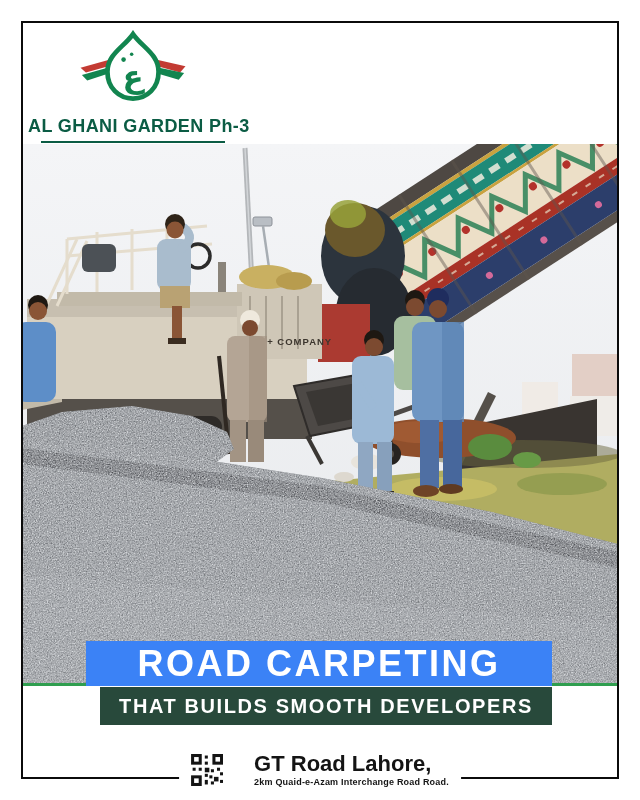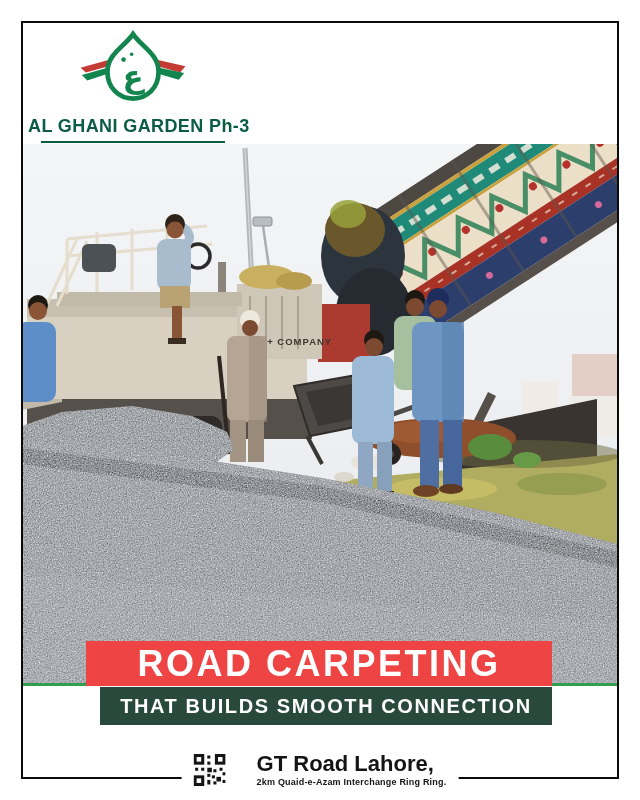--- a/index.html
+++ b/index.html
@@ -15,21 +15,21 @@
   .logo-left .mark{display:block;margin:0 auto;}
   .logo-title{margin-top:12px;font-size:18px;font-weight:bold;letter-spacing:.4px;color:#0b5c44;white-space:nowrap;}
   .logo-divider{margin:4px auto 3px auto;width:184px;height:2px;background:#0b5c44;}
   .logo-sub{font-size:11px;font-weight:bold;letter-spacing:7px;text-indent:7px;color:#36544c;}
   .logo-right{position:absolute;left:498px;top:44px;width:124px;text-align:center;z-index:5;}
   .logo-right .mark{display:block;margin:0 auto 4px auto;}
   .dev-line1{font-size:16px;font-weight:bold;letter-spacing:.8px;color:#141414;white-space:nowrap;}
   .dev-line2{font-size:11px;font-weight:bold;letter-spacing:2.6px;color:#141414;white-space:nowrap;margin-top:1px;}
   
   .accent-line{position:absolute;left:22px;top:683px;width:596px;height:3px;background:#2f9e4f;z-index:2;}
-  .banner-title{position:absolute;left:86px;top:641px;width:466px;height:45px;background:#ef4444;z-index:3;
+  .banner-title{position:absolute;left:86px;top:641px;width:466px;height:45px;background:#3b82f6;z-index:3;
                 display:flex;align-items:center;justify-content:center;}
   .banner-title span{color:#ffffff;font-size:36px;font-weight:bold;letter-spacing:2.5px;white-space:nowrap;}
   .banner-sub{position:absolute;left:100px;top:687px;width:452px;height:38px;background:#28493b;z-index:3;
               display:flex;align-items:center;justify-content:center;}
   .banner-sub span{color:#ffffff;font-size:20px;font-weight:bold;letter-spacing:1.6px;white-space:nowrap;}
   
   .footer{position:absolute;left:50%;top:748px;transform:translateX(-50%);z-index:6;background:#ffffff;
           display:flex;align-items:center;gap:9px;padding:4px 12px;}
   .footer-text{display:flex;flex-direction:column;margin-left:22px;}
   .footer-location{font-size:22px;font-weight:bold;color:#141414;line-height:1.05;white-space:nowrap;}
@@ -254,21 +254,21 @@
       </g>
       <rect x="0" y="250" width="596" height="291" filter="url(#grain)" clip-path="url(#roadclip)" opacity="0.9"></rect>
     </svg>
   </div>
 
   <div class="accent-line"></div>
   <div class="banner-title">
     <span>ROAD CARPETING</span>
   </div>
   <div class="banner-sub">
-    <span>THAT BUILDS SMOOTH CONNECTION</span>
+    <span>THAT BUILDS SMOOTH DEVELOPERS</span>
   </div>
 
   <div class="frame"></div>
 
   <div class="logo-left">
     <svg class="mark" width="160" height="74" viewBox="0 0 160 110">
 
       <g>
         <polygon points="2,56 46,44 46,53 10,63" fill="#c33b33"></polygon>
         <polygon points="4,67 46,55 46,64 12,75" fill="#12854f"></polygon>
@@ -309,17 +309,17 @@
         <rect x="9" y="13" width="2" height="2"></rect>
           <rect x="12" y="14" width="2" height="2"></rect>
         <rect x="15" y="15" width="3" height="3"></rect>
           <rect x="9" y="17" width="2" height="3"></rect>
         <rect x="13" y="18" width="2" height="2"></rect>
           <rect x="19" y="17" width="2" height="2"></rect>
       </g>
     </svg>
     <div class="footer-text">
       <div class="footer-location">GT Road Lahore,</div>
-      <div class="footer-address">2km Quaid-e-Azam Interchange Ring Ring.</div>
+      <div class="footer-address">2km Quaid-e-Azam Interchange Road Road.</div>
     </div>
   </div>
 
 </div>
 
 </body></html>

